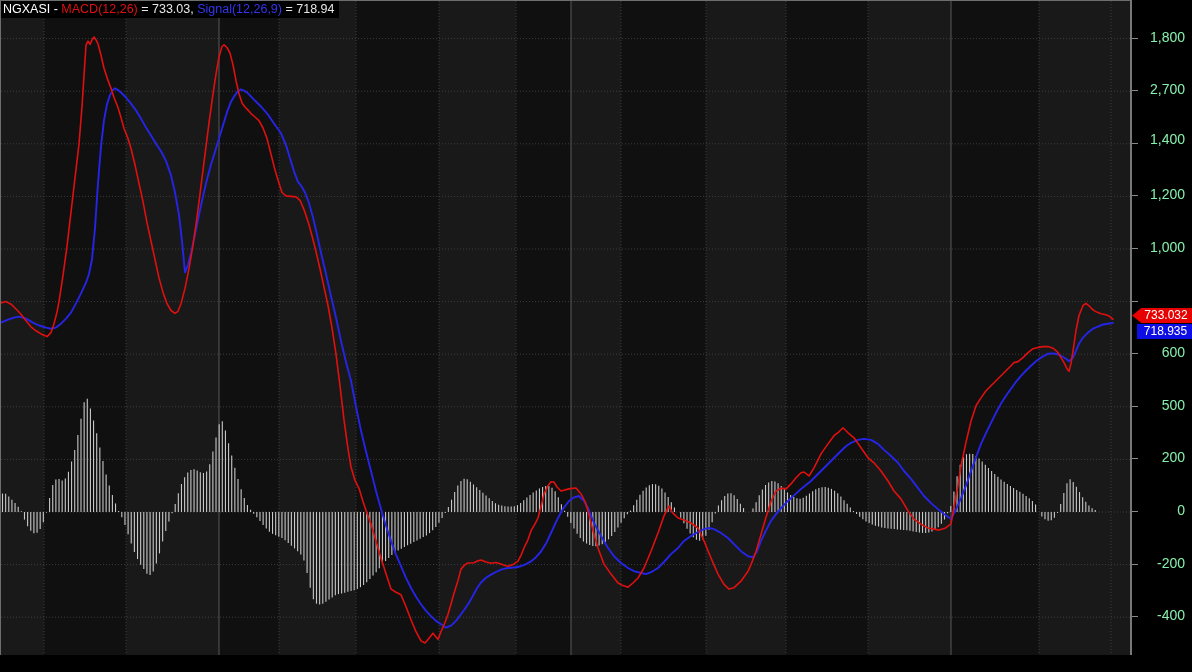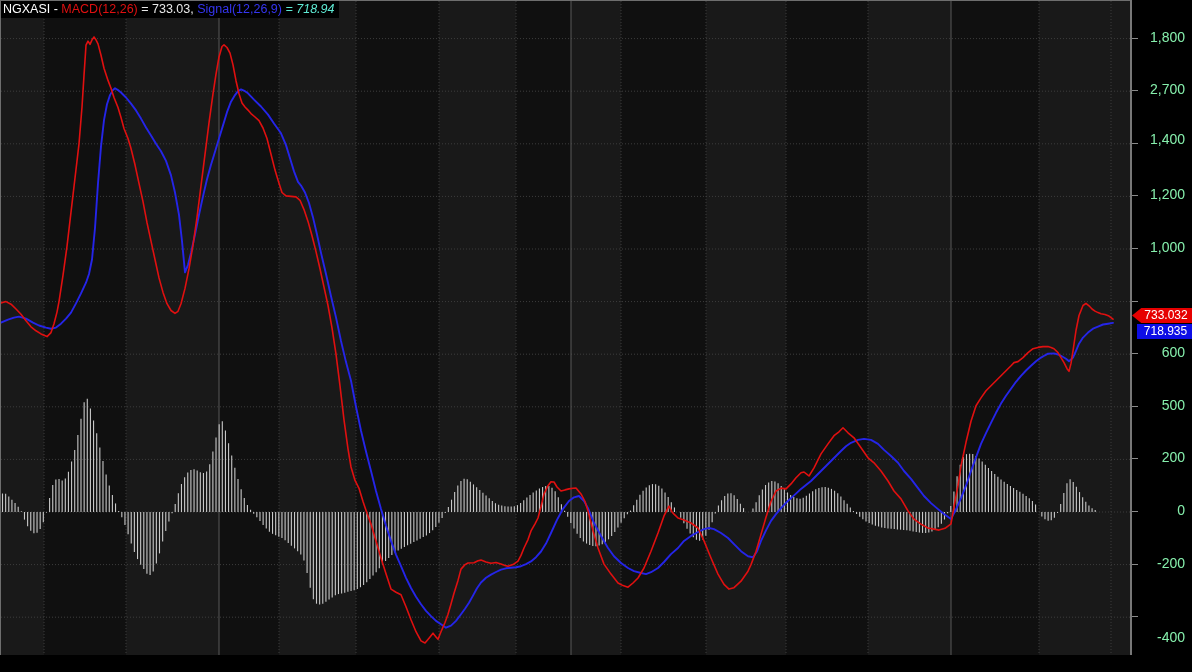--- a/index.html
+++ b/index.html
@@ -410,21 +410,21 @@
         <line x1="1075.3799999999978" y1="511" x2="1075.3799999999978" y2="485.6836199999964" stroke="#c9c9c9" stroke-width="1.1"></line>
         <line x1="1078.519999999998" y1="511" x2="1078.519999999998" y2="491.04706666666306" stroke="#c9c9c9" stroke-width="1.1"></line>
         <line x1="1081.659999999998" y1="511" x2="1081.659999999998" y2="496.2614799999969" stroke="#c9c9c9" stroke-width="1.1"></line>
         <line x1="1084.7999999999981" y1="511" x2="1084.7999999999981" y2="500.74299999999755" stroke="#c9c9c9" stroke-width="1.1"></line>
         <line x1="1087.9399999999982" y1="511" x2="1087.9399999999982" y2="504.53195333333133" stroke="#c9c9c9" stroke-width="1.1"></line>
         <line x1="1091.0799999999983" y1="511" x2="1091.0799999999983" y2="507.19877333333216" stroke="#c9c9c9" stroke-width="1.1"></line>
         <line x1="1094.2199999999984" y1="511" x2="1094.2199999999984" y2="509.0117199999992" stroke="#c9c9c9" stroke-width="1.1"></line>
         <polyline points="0,321.6 7,318.7 13,316.6 18,315.6 25,317.7 32,321.6 38,324.5 45,326.6 50,327.7 55,326.6 60,322.7 65,317.7 70,311.6 75,302.4 80,292.4 85,281.7 88,273.0 91,258.5 94,227.0 97,182.3 100,145.4 103,119.1 106,103.3 109,94.1 112,88.9 114,87.3 117,89.1 120,91.5 125,96.5 130,102.6 135,109.4 140,117.6 145,126.5 150,134.6 155,142.8 160,150.2 165,159.9 170,174.4 174,191.5 178,213.8 181,240.1 184,271.4 187,263.8 190,251.9 194,233.5 198,213.8 202,195.4 206,178.3 210,163.8 214,150.7 218,137.5 222,124.4 226,111.2 230,100.7 234,94.1 237,90.2 240,88.4 244,90.2 247,92.3 253,98.6 260,105.5 267,113.6 273,122.5 280,132.3 285,144.1 289,157.3 293,170.4 297,180.9 300,184.6 304,191.5 308,202.0 312,216.4 316,233.5 320,251.9 325,273.0 330,295.3 335,316.4 340,340.0 345,361.1 350,379.8 355,405.8 360,429.7 365,450.5 370,470.0 375,490.0 380,508.1 385,524.7 390,539.9 395,553.6 400,565.2 405,576.8 410,587.0 415,595.7 420,603.3 425,609.9 430,615.1 435,619.9 440,623.3 445,626.7 450,624.6 455,619.9 460,613.3 464,607.8 468,601.7 472,594.6 476,587.3 480,581.5 485,576.8 490,573.6 495,571.0 500,568.6 505,567.3 510,566.8 515,566.2 520,565.2 525,563.1 530,560.4 535,556.2 540,550.5 545,542.6 550,532.0 556,518.9 562,507.8 568,500.0 573,496.3 578,495.0 583,500.0 587,507.1 593,522.0 600,534.9 607,547.0 613,555.2 620,562.0 627,567.0 633,570.2 640,572.0 645,573.1 650,571.2 657,567.0 663,561.0 670,553.1 677,547.0 683,539.9 690,534.9 697,531.0 703,528.1 708,527.0 713,528.1 720,532.0 727,537.0 733,543.1 740,550.2 747,555.2 752,556.2 756,550.5 760,539.9 765,529.4 770,519.9 775,513.1 780,507.1 785,501.8 790,497.1 795,492.6 800,487.9 805,483.9 810,480.0 815,475.0 820,470.0 825,465.0 830,460.0 835,455.0 840,450.0 845,445.3 850,441.8 857,438.9 863,437.9 870,438.9 877,442.9 883,448.9 890,455.0 897,461.8 903,470.0 910,477.9 917,487.1 923,495.0 930,502.1 937,508.1 943,513.1 950,518.1 955,508.4 960,497.1 965,484.7 970,470.0 975,456.3 980,442.9 985,432.1 990,421.8 995,411.8 1000,402.6 1005,394.8 1010,387.7 1015,380.8 1020,374.8 1025,369.5 1030,364.8 1035,360.3 1040,356.6 1044,354.3 1047,352.7 1053,352.4 1057,353.5 1060,354.8 1065,357.7 1068,360.3 1072,356.6 1075,349.8 1078,342.7 1082,336.6 1087,331.6 1092,327.7 1097,325.6 1102,323.5 1107,322.7 1112,321.9" fill="none" stroke="#2525e8" stroke-width="1.9" stroke-linejoin="round" stroke-linecap="round"></polyline>
         <polyline points="0,301.9 5,300.6 10,303.2 15,308.0 20,313.2 25,319.8 30,325.8 35,329.8 40,332.9 46,335.6 50,331.6 53,322.7 56,311.1 58,300.6 62,274.3 66,245.4 70,211.2 74,177.0 78,142.8 81,106.0 83,74.4 85,44.2 87,40.2 89,43.4 91,38.9 93,36.0 95,38.9 97,42.9 100,54.2 103,67.3 107,79.4 110,87.3 113,96.5 117,106.5 120,116.5 123,127.5 127,137.5 130,147.5 134,163.8 138,182.3 142,200.7 146,221.7 150,240.1 154,258.5 158,276.9 162,291.4 166,302.7 170,309.5 174,312.4 177,310.3 180,302.7 184,287.4 188,267.7 192,244.1 196,216.4 200,184.9 204,153.3 208,121.8 212,92.8 215,73.1 218,56.0 221,45.5 223,43.9 226,46.5 229,52.1 232,63.9 235,79.7 238,92.8 241,102.0 244,106.0 247,109.1 250,112.6 254,116.0 258,119.7 262,127.0 266,137.5 270,153.3 274,169.1 278,182.3 281,191.5 285,194.9 290,195.4 295,195.9 299,199.3 303,208.6 307,220.4 311,234.8 315,250.6 319,267.7 323,286.1 327,304.5 331,326.9 335,353.2 339,384.8 343,418.9 347,447.9 350,466.0 354,479.4 358,487.3 362,500.5 366,512.3 370,523.1 375,539.9 380,557.0 385,572.8 390,588.1 395,591.2 400,593.8 405,605.7 410,618.8 415,630.7 420,639.9 424,642.0 428,637.2 432,632.2 435,635.9 437,638.3 440,630.7 444,621.5 447,613.3 450,603.0 453,592.3 457,579.4 460,568.1 464,563.6 467,562.0 473,561.8 477,559.7 480,559.1 485,561.0 490,562.3 495,561.5 500,563.1 504,564.4 507,565.2 512,563.6 517,560.2 520,554.4 523,547.0 527,538.6 530,529.9 534,522.8 537,517.0 540,505.7 543,492.9 547,484.7 550,480.8 553,481.0 556,486.0 560,490.0 564,488.9 568,487.9 572,487.3 575,487.1 580,492.9 584,500.5 587,509.9 592,529.9 597,547.0 603,563.1 610,573.1 617,582.0 622,584.6 627,586.2 632,582.0 637,577.0 643,567.0 650,550.2 657,532.0 663,514.9 668,505.0 671,511.0 673,513.1 677,517.0 683,518.9 690,522.0 697,527.0 703,539.9 710,557.0 717,573.1 723,583.3 728,588.1 733,586.7 740,580.2 747,570.2 750,563.6 755,550.5 760,533.4 765,516.3 770,500.5 775,490.0 780,487.1 785,487.9 790,482.9 795,476.8 800,471.8 803,471.0 806,473.4 808,475.0 813,466.8 820,452.9 827,442.9 833,434.7 838,430.8 842,426.8 847,431.8 853,436.8 860,446.8 867,456.8 873,461.8 880,470.0 887,480.0 893,490.0 900,497.9 907,509.9 913,518.1 920,523.1 927,527.0 933,528.1 938,529.1 944,527.3 950,522.8 953,505.7 957,484.7 960,465.0 965,441.3 970,420.3 975,404.7 980,396.9 985,389.8 990,384.8 995,379.8 1000,374.8 1005,369.8 1010,364.8 1013,361.6 1017,360.6 1022,356.6 1027,351.6 1032,347.7 1037,346.4 1042,345.6 1047,345.6 1050,346.4 1053,347.7 1057,351.6 1060,356.6 1063,361.6 1066,367.7 1068,370.3 1070,362.4 1072,349.8 1075,329.5 1078,314.5 1082,304.5 1085,302.4 1088,304.8 1091,308.0 1094,310.1 1097,311.6 1100,312.7 1104,313.5 1108,315.1 1112,318.2" fill="none" stroke="#e01010" stroke-width="1.6" stroke-linejoin="round" stroke-linecap="round"></polyline>
       </svg>
-    <div class="hdr" id="hdr"><span style="color: #ffffff;">NGXASI - </span><span style="color: rgb(224, 16, 16);">MACD(12,26)</span><span style="color: rgb(232, 232, 232);"> = 733.03, </span><span style="color: rgb(53, 53, 240);">Signal(12,26,9)</span><span style="color: #5eead4; font-style: italic;"> = 718.94</span></div>
+    <div class="hdr" id="hdr"><span style="color: #ffffff;">NGXASI - </span><span style="color: rgb(224, 16, 16);">MACD(12,26)</span><span style="color: rgb(232, 232, 232);"> = 733.03, </span><span style="color: rgb(53, 53, 240);">Signal(12,26,9)</span><span style="color: #e5e5e5;"> = 718.94</span></div>
   </div>
   <div class="yaxis" id="yaxis">
       <div class="ytick" style="top: 38px;"></div>
       <div class="ylab" style="top: 30px;">1,800</div>
       <div class="ytick" style="top: 90px;"></div>
       <div class="ylab" style="top: 82px;">2,700</div>
       <div class="ytick" style="top: 143px;"></div>
       <div class="ylab" style="top: 132px;">1,400</div>
       <div class="ytick" style="top: 195px;"></div>
       <div class="ylab" style="top: 187px;">1,200</div>
@@ -436,18 +436,18 @@
       <div class="ylab" style="top: 345px;">600</div>
       <div class="ytick" style="top: 406px;"></div>
       <div class="ylab" style="top: 398px;">500</div>
       <div class="ytick" style="top: 458px;"></div>
       <div class="ylab" style="top: 450px;">200</div>
       <div class="ytick" style="top: 511px;"></div>
       <div class="ylab" style="top: 503px;">0</div>
       <div class="ytick" style="top: 564px;"></div>
       <div class="ylab" style="top: 556px;">-200</div>
       <div class="ytick" style="top: 616px;"></div>
-      <div class="ylab" style="top: 630px;">-400</div>
+      <div class="ylab" style="top: 608px;">-400</div>
       <div class="badge arrow" style="background: rgb(230, 0, 0); top: 308px;">733.032</div>
       <div class="badge rect" style="background: rgb(13, 13, 230); top: 324px;">718.935</div>
     </div>
   <div class="bottomstrip"></div>
 </div>
 
 </body></html>

